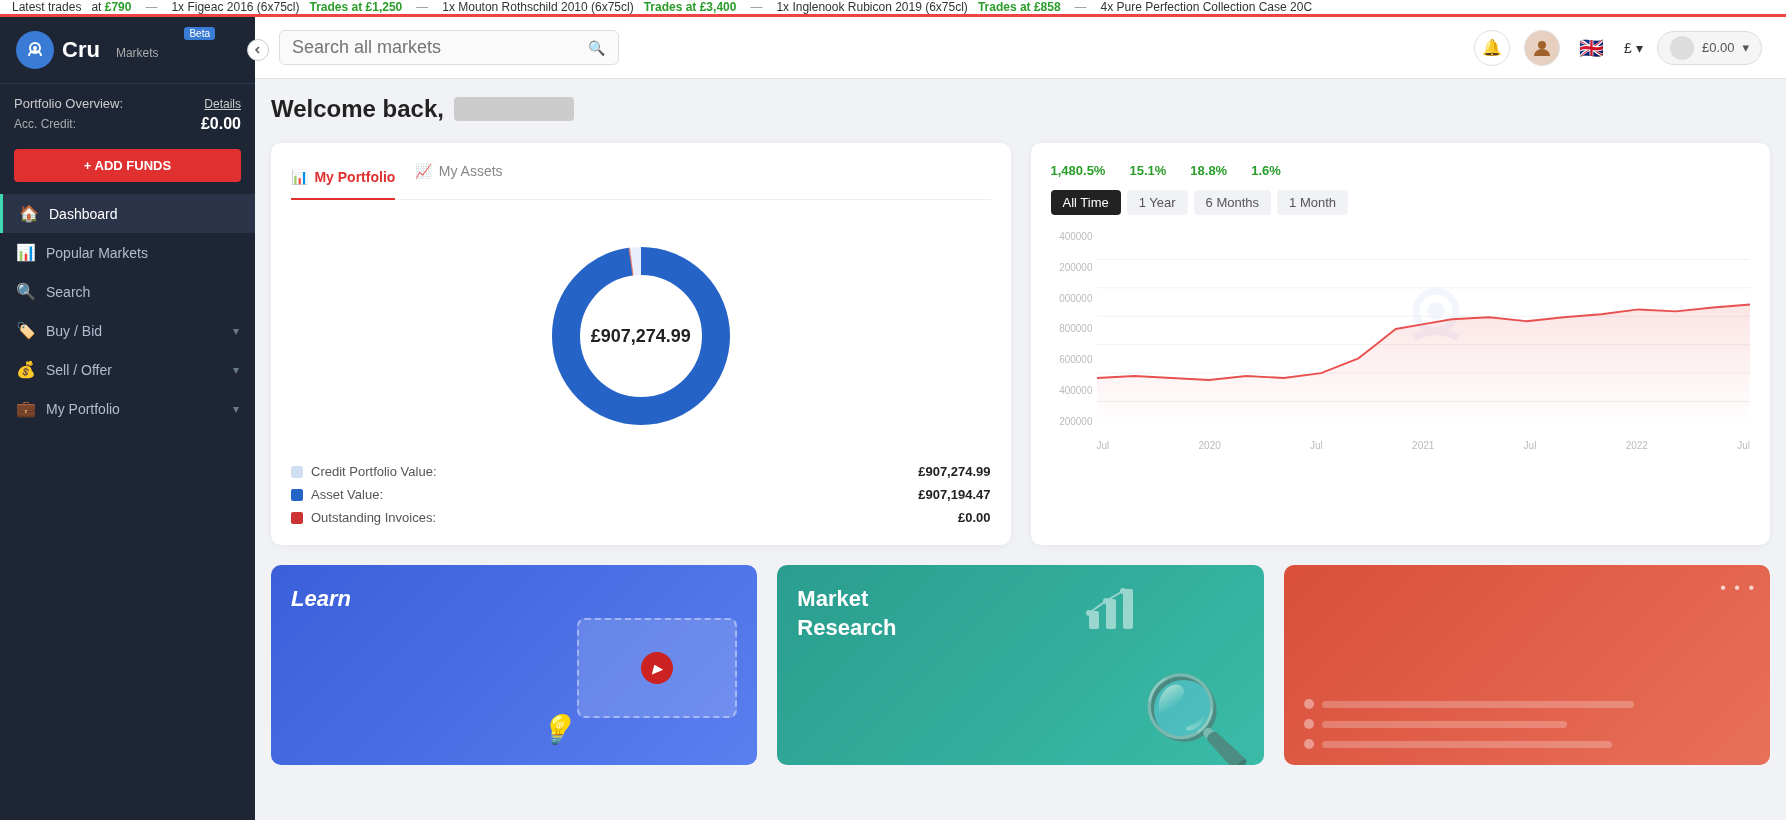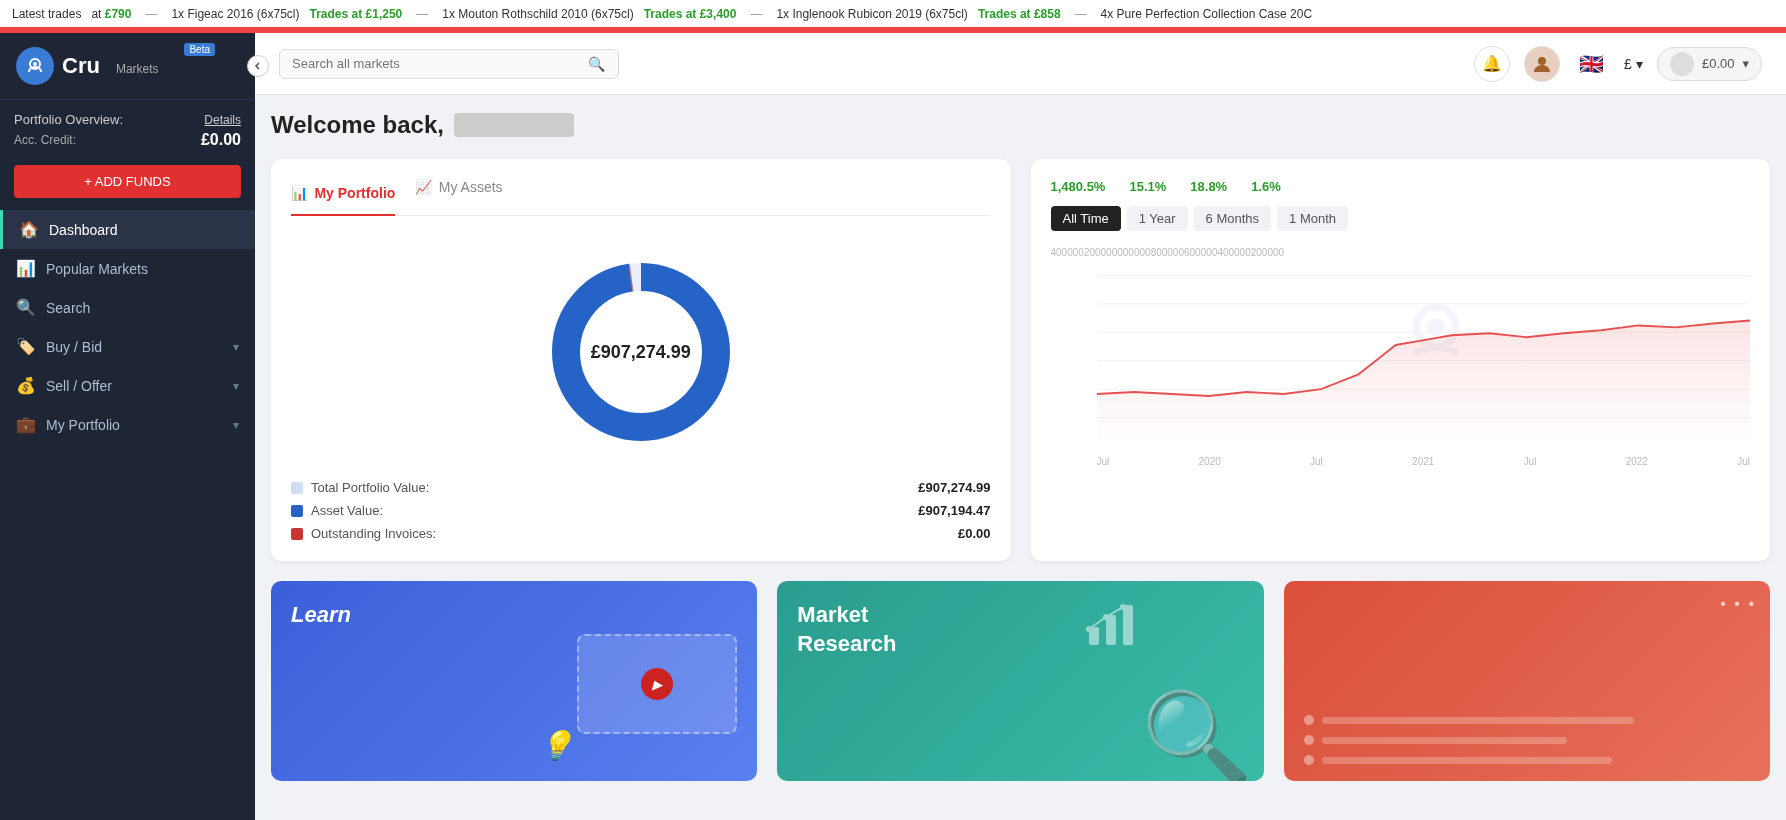--- a/index.html
+++ b/index.html
@@ -1,22 +1,22 @@
 <!DOCTYPE html>
 <html><head>
   <meta charset="utf-8">
   <style>
     * { margin: 0; padding: 0; box-sizing: border-box; }
     body { font-family: -apple-system, BlinkMacSystemFont, 'Segoe UI', sans-serif; background: #f0f2f5; width: 1786px; height: 820px; overflow: hidden; display: flex; flex-direction: column; }
 
     
     .ticker-bar {
       background: #fff;
-      border-bottom: 6px solid #ef4444;
-      height: 33px;
+      border-bottom: 3px solid #ef4444;
+      height: 17px;
       display: flex;
       align-items: center;
       overflow: hidden;
       font-size: 12px;
       color: #333;
       white-space: nowrap;
       flex-shrink: 0;
     }
     .ticker-content { display: flex; gap: 10px; align-items: center; padding: 0 12px; }
     .ticker-label { color: #333; font-weight: 500; }
@@ -67,21 +67,21 @@
 
     .add-funds-btn {
       background: #e03030;
       color: #fff;
       border: none;
       width: calc(100% - 28px);
       margin: 0 14px 12px;
       padding: 9px;
       border-radius: 4px;
       font-size: 13px;
-      font-weight: 400;
+      font-weight: 700;
       cursor: pointer;
     }
 
     .nav-items { flex: 1; }
     .nav-item {
       display: flex;
       align-items: center;
       padding: 10px 16px;
       cursor: pointer;
       color: #b0bcd0;
@@ -115,21 +115,21 @@
       align-items: center;
       border: 1px solid #ddd;
       border-radius: 6px;
       padding: 6px 12px;
       background: #fafafa;
     }
     .search-box input {
       border: none;
       background: transparent;
       outline: none;
-      font-size: 13px;
+      font-size: 18px;
       color: #999;
       flex: 1;
     }
     .search-icon { color: #aaa; font-size: 14px; }
     .header-spacer { flex: 1; }
     .header-icons { display: flex; align-items: center; gap: 14px; }
     .header-icon-btn {
       width: 36px; height: 36px;
       border: 1px solid #e0e0e0;
       border-radius: 50%;
@@ -386,21 +386,21 @@
                 <circle cx="100" cy="100" r="60" fill="white"></circle>
               </svg>
               <div class="donut-label">£907,274.99</div>
             </div>
           </div>
 
           <div class="legend">
             <div class="legend-item">
               <div class="legend-left">
                 <div class="legend-dot" style="background:#d0dff0;"></div>
-                <span>Total Portfolio Value:</span>
+                <span>Credit Portfolio Value:</span>
               </div>
               <span class="legend-value">£907,274.99</span>
             </div>
             <div class="legend-item">
               <div class="legend-left">
                 <div class="legend-dot" style="background:#2563c7;"></div>
                 <span>Asset Value:</span>
               </div>
               <span class="legend-value">£907,194.47</span>
             </div>
@@ -422,21 +422,21 @@
             <span class="stat-item"><span class="stat-value" style="color:#2a9d2a;">1.6%</span></span>
           </div>
           <div class="chart-timeframe">
             <button class="time-btn active">All Time</button>
             <button class="time-btn">1 Year</button>
             <button class="time-btn">6 Months</button>
             <button class="time-btn">1 Month</button>
           </div>
           <div class="chart-area">
 
-            <div class="chart-y-labels" style="font-size:10px;color:#bbb;left:0;top:0;bottom:24px;position:absolute;display:flex;flex-direction:row;justify-content:space-between;width:46px;text-align:right;padding-right:4px;">
+            <div class="chart-y-labels" style="font-size:10px;color:#bbb;left:0;top:0;bottom:24px;position:absolute;display:flex;flex-direction:column;justify-content:space-between;width:46px;text-align:right;padding-right:4px;">
               <span>400000</span>
               <span>200000</span>
               <span>000000</span>
               <span>800000</span>
               <span>600000</span>
               <span>400000</span>
               <span>200000</span>
             </div>
 
             <div style="position:absolute;top:20%;left:50%;transform:translateX(-10%);opacity:0.06;font-size:80px;">

